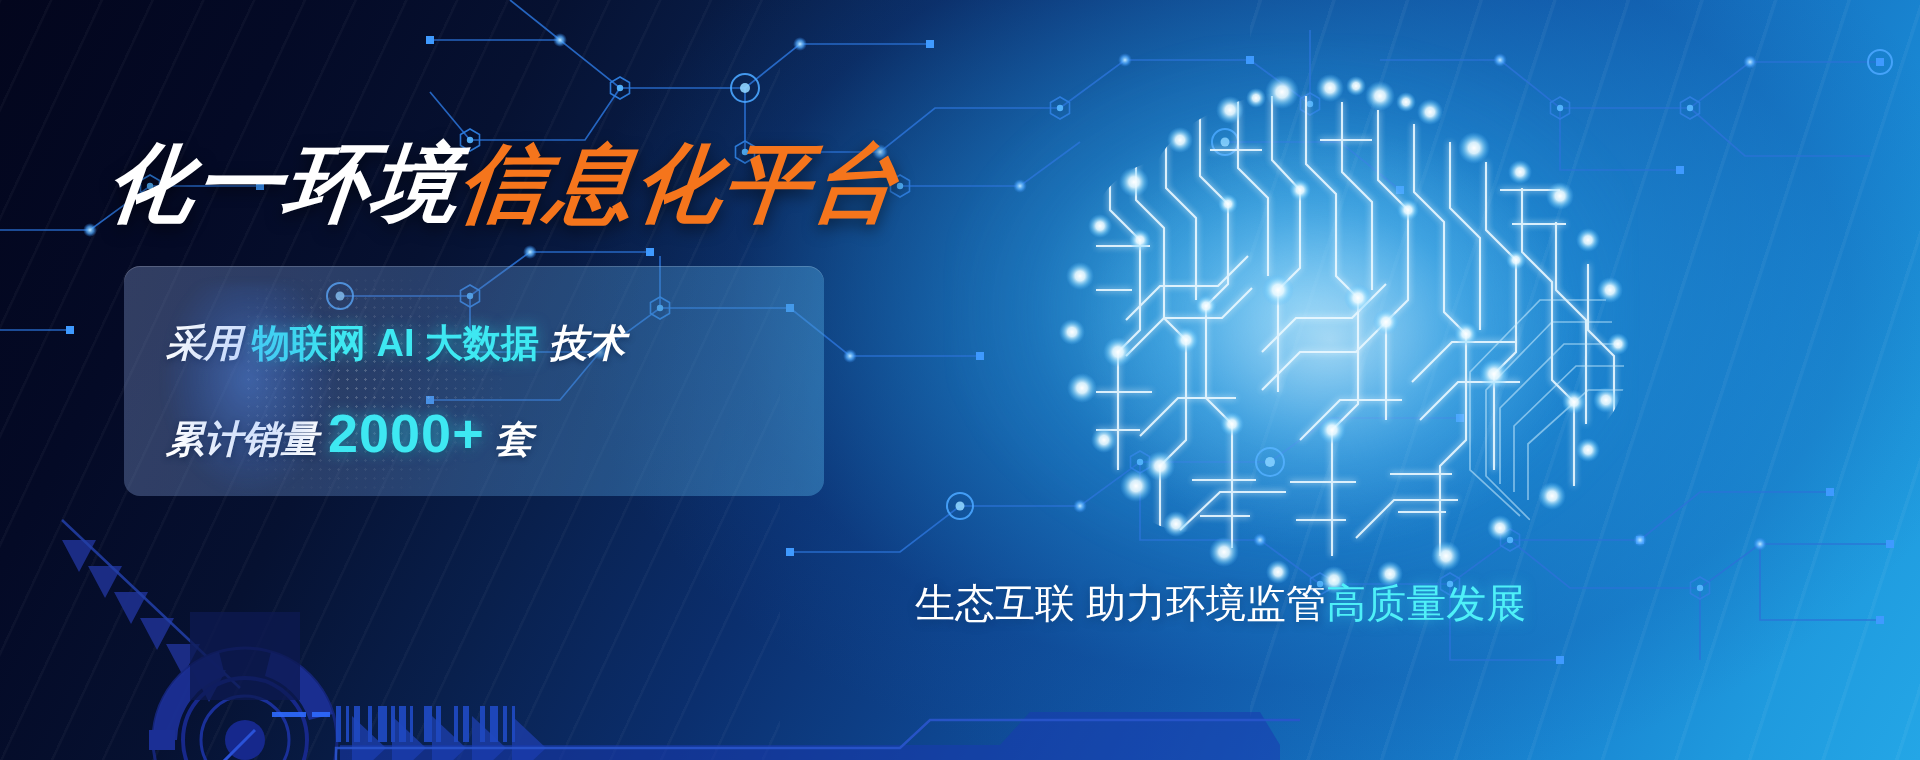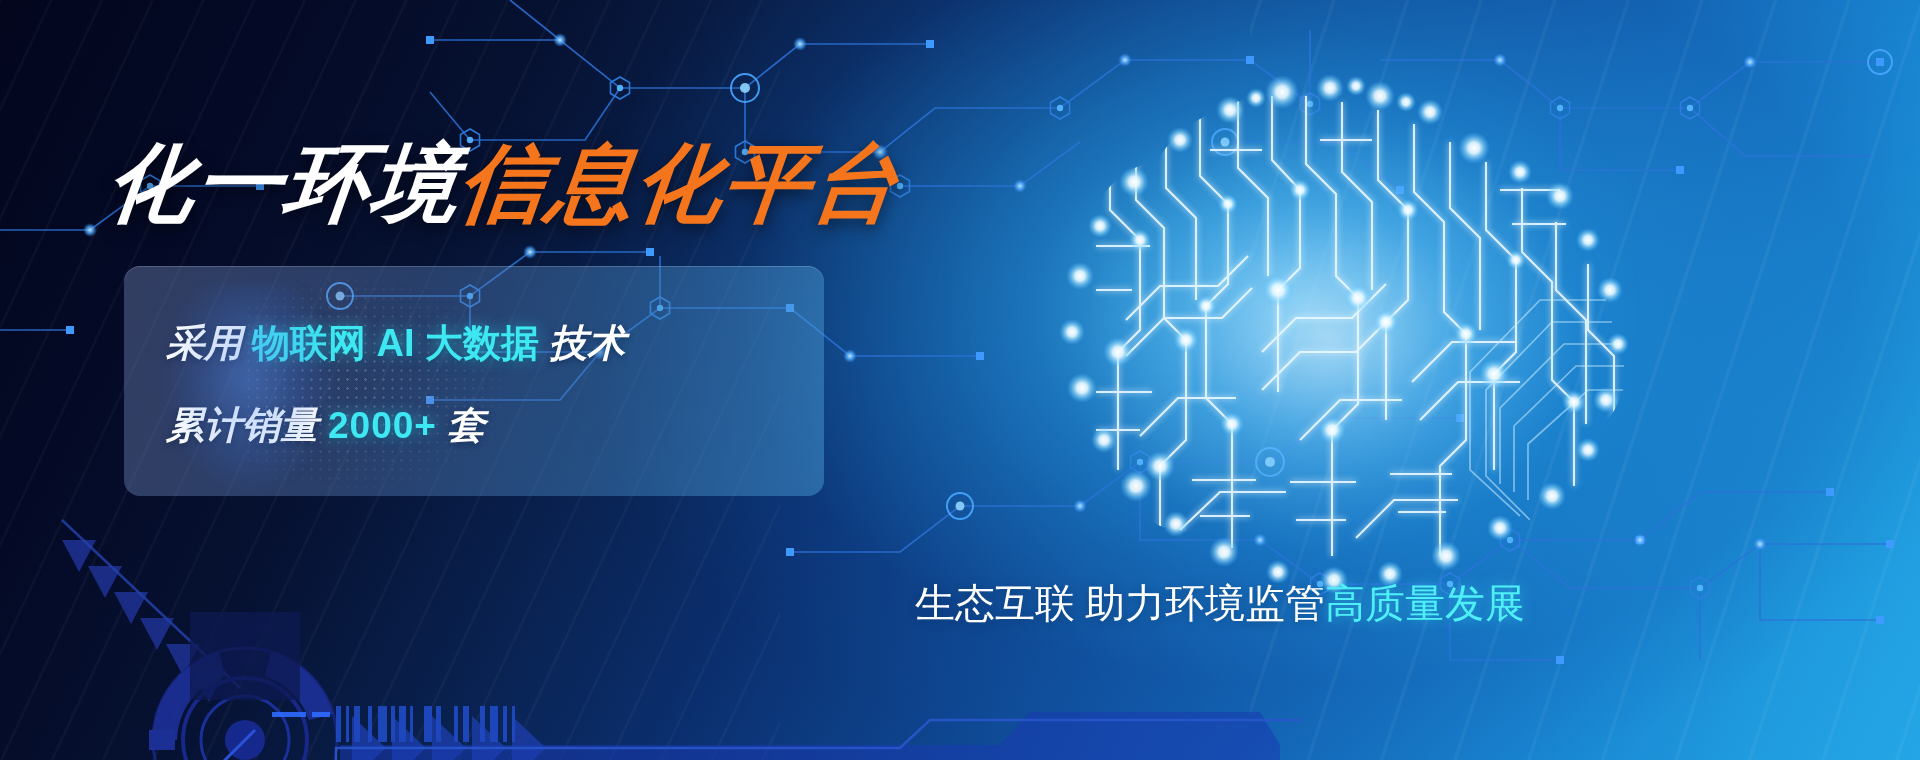--- a/index.html
+++ b/index.html
@@ -77,30 +77,30 @@
   .card-inner{ position:relative; padding:58px 0 0 42px; }
 
   .c-line{ white-space:nowrap; line-height:1; }
   .c-line.l1{ font-size:38px; }
   .c-line.l2{ font-size:38px; margin-top:44px; }
   .w2{ color:#ffffff; font-weight:bold; text-shadow:0 2px 6px rgba(0,20,50,.45);font-style:italic; }
   .cy{
     color:#3ee8f2; font-weight:bold;
     text-shadow:0 0 14px rgba(60,230,250,.55), 0 2px 6px rgba(0,30,60,.5);
   }
-  .big{ font-size:37px; letter-spacing:1px; }
+  .big{ font-size:54px; letter-spacing:1px; }
   .sp{ display:inline-block; width:10px; }
 
   
   .tagline{
     position:absolute; left:915px; top:583px;
     font-size:40px; line-height:1; white-space:nowrap; font-weight:normal;
     text-shadow:0 2px 10px rgba(0,40,80,.45);
   }
-  .tagline .w3{ color:#ffffff;font-family:Liberation Serif, serif; }
+  .tagline .w3{ color:#ffffff; }
   .tagline .c3{ color:#4ef0f8; text-shadow:0 0 14px rgba(70,235,250,.5);margin-top:12px; }
 </style>
 </head>
 <body>
 
 <div id="banner">
 
   <div class="layer">
     <div class="sheen"></div>
     <div class="sheen2"></div>

